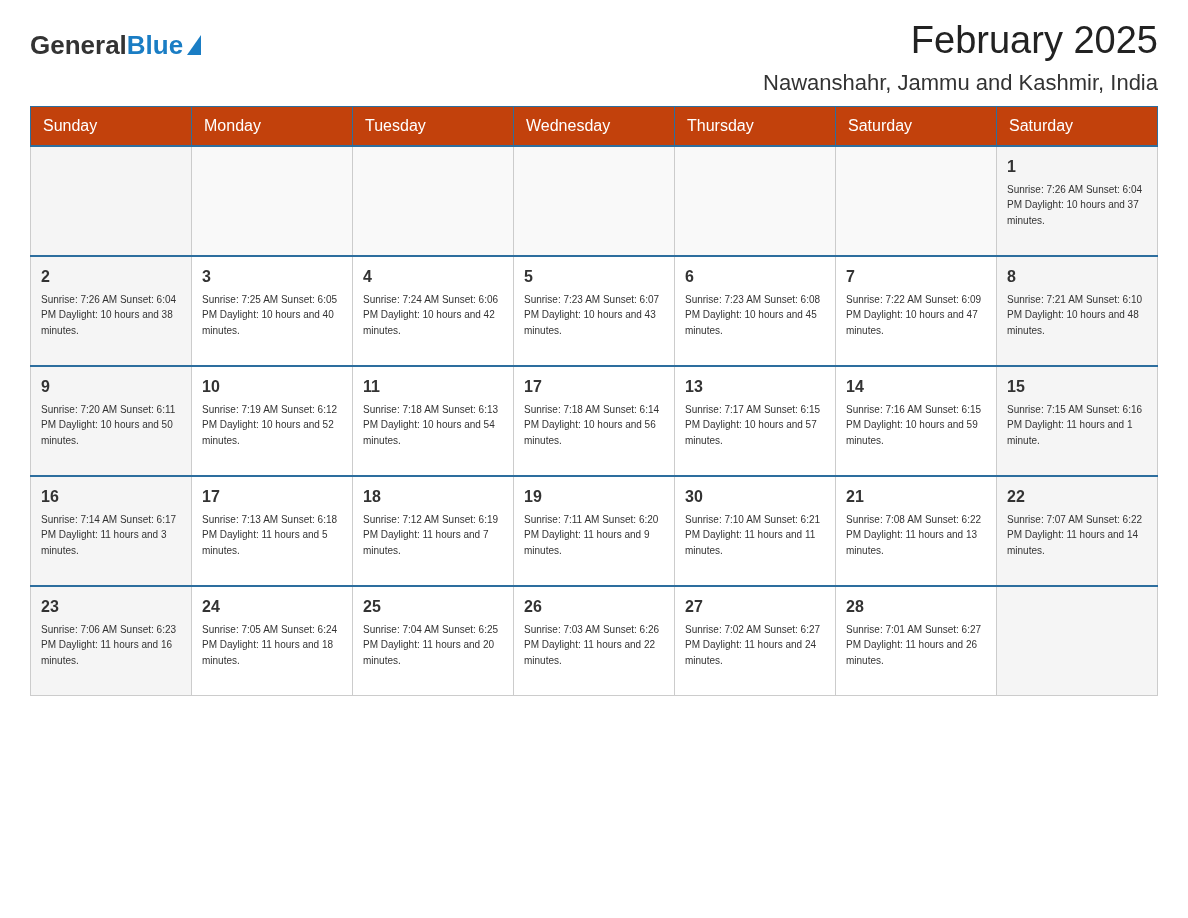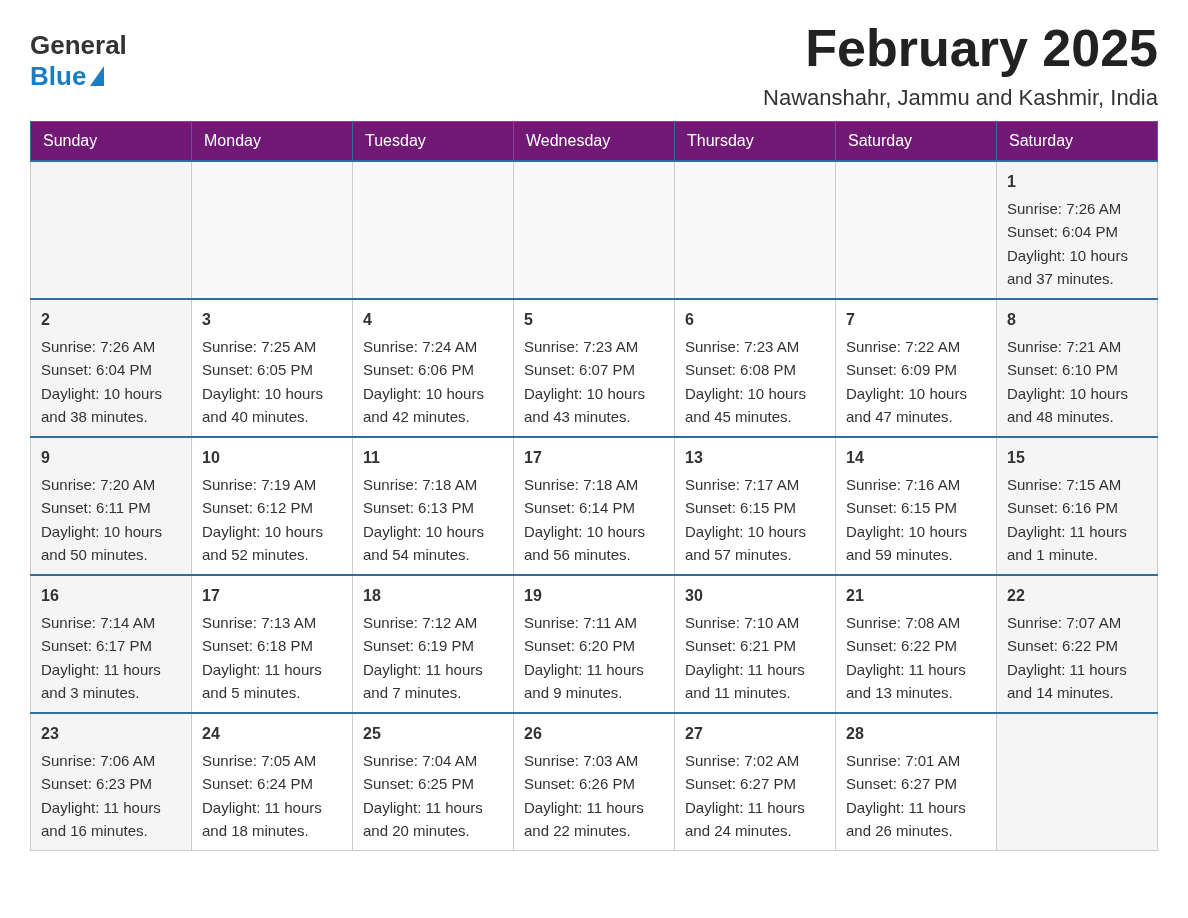--- a/index.html
+++ b/index.html
@@ -12,21 +12,21 @@
       padding: 20px 30px;
     }
     .header {
       display: flex;
       justify-content: space-between;
       align-items: flex-start;
       margin-bottom: 10px;
     }
     .logo {
       display: flex;
-      flex-direction: column;
+      flex-direction: row;
       align-items: flex-start;
       padding-top: 10px;
     }
     .logo-general {
       font-size: 26px;
       font-weight: bold;
       color: #333;
     }
     .logo-blue {
       font-size: 26px;
@@ -41,37 +41,37 @@
       height: 0;
       border-left: 14px solid transparent;
       border-bottom: 20px solid #1a7dc4;
       margin-left: 4px;
       margin-bottom: 2px;
     }
     .title-section {
       text-align: right;
     }
     .month-title {
-      font-size: 52px;
-      font-weight: 700;
+      font-size: 38px;
+      font-weight: 400;
       color: #222;
       line-height: 1.1;
     }
     .location-title {
       font-size: 22px;
       color: #333;
       margin-top: 8px;
     }
     .calendar {
       width: 100%;
       border-collapse: collapse;
       margin-top: 10px;
     }
     .calendar thead tr th {
-      background-color: #701a75;
+      background-color: #c2410c;
       color: #fff;
       text-align: left;
       padding: 10px 12px;
       font-size: 16px;
       font-weight: normal;
       border: 1px solid #2d6e9e;
     }
     .calendar tbody tr td {
       width: 14.28%;
       vertical-align: top;
@@ -85,21 +85,21 @@
     .calendar tbody tr {
       border-top: 2px solid #2d6e9e;
     }
     .day-number {
       font-size: 16px;
       font-weight: bold;
       display: block;
       margin-bottom: 3px;
     }
     .day-info {
-      font-size: 15px;
+      font-size: 10px;
       color: #333;
       line-height: 1.55;
     }
     .empty-cell {
       background: #f9f9f9;
     }
     .calendar tbody tr td:first-child,
     .calendar tbody tr td:last-child {
       background: #f5f5f5;
     }

